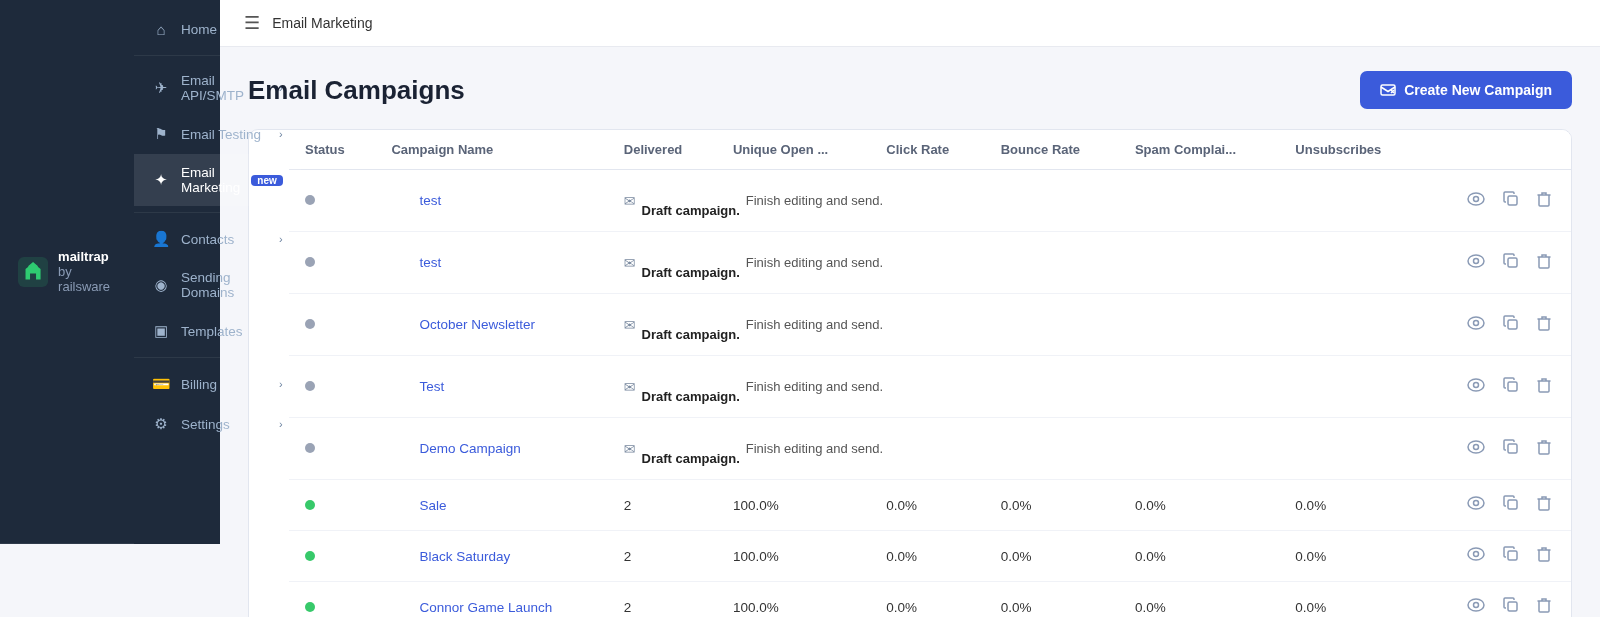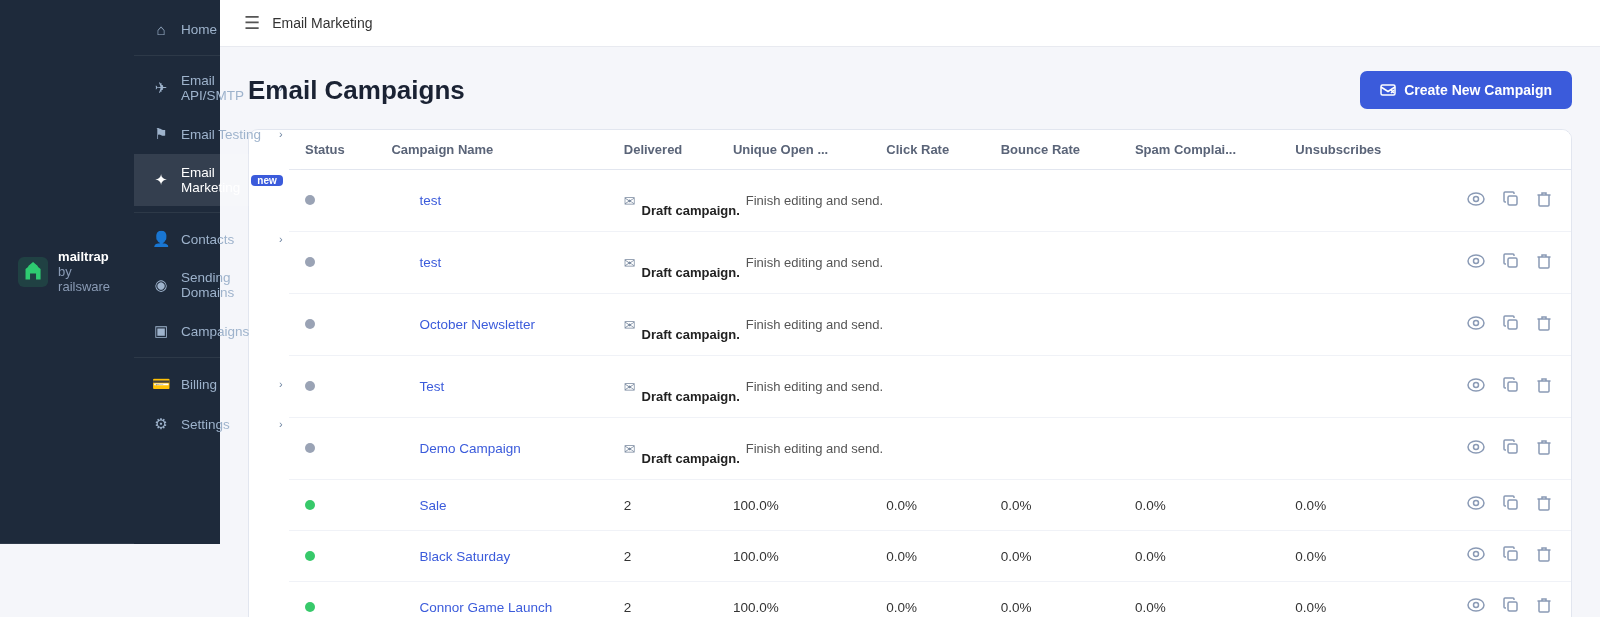--- a/index.html
+++ b/index.html
@@ -192,21 +192,21 @@
       <span class="nav-icon">👤</span>
       <span class="nav-label">Contacts</span>
       <span class="nav-arrow">›</span>
     </div>
     <div class="nav-item">
       <span class="nav-icon">◉</span>
       <span class="nav-label">Sending Domains</span>
     </div>
     <div class="nav-item">
       <span class="nav-icon">▣</span>
-      <span class="nav-label">Campaigns</span>
+      <span class="nav-label">Templates</span>
     </div>
     <div class="nav-divider"></div>
     <div class="nav-item">
       <span class="nav-icon">💳</span>
       <span class="nav-label">Billing</span>
       <span class="nav-arrow">›</span>
     </div>
     <div class="nav-item">
       <span class="nav-icon">⚙</span>
       <span class="nav-label">Settings</span>

